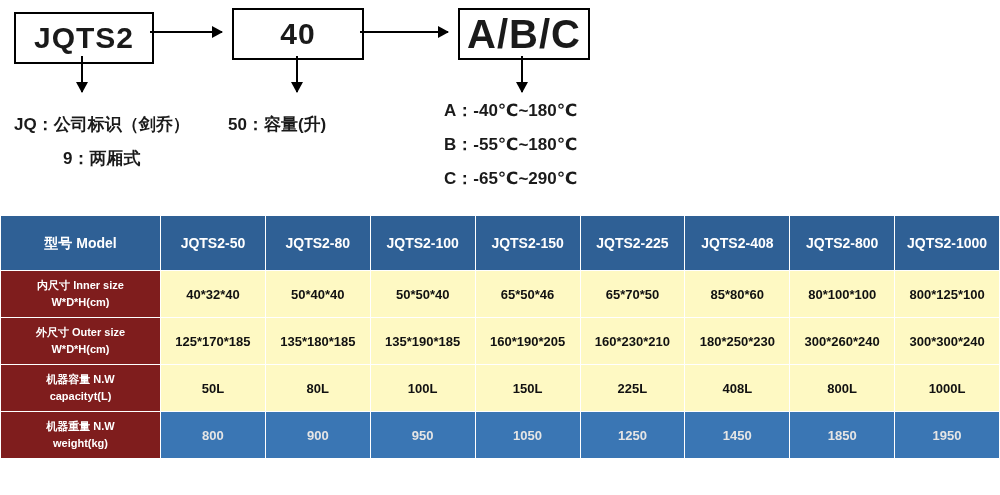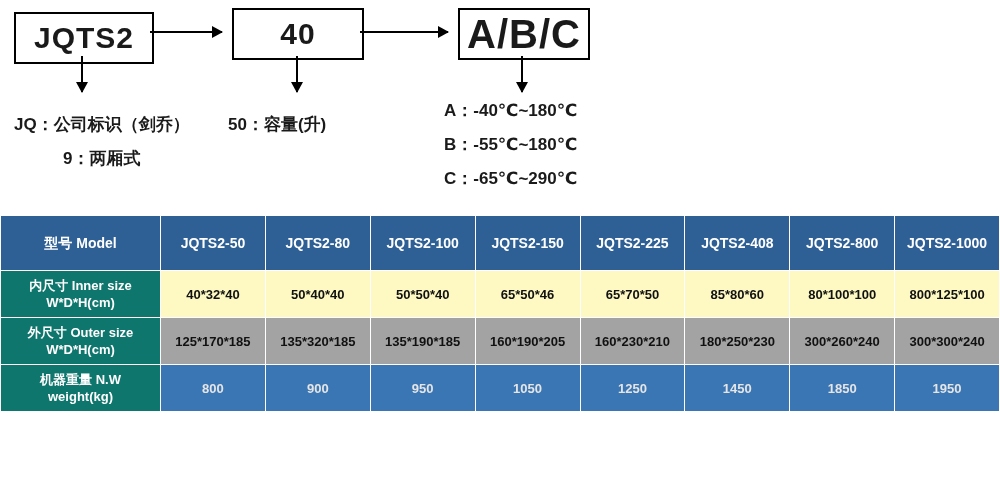--- a/index.html
+++ b/index.html
@@ -70,30 +70,30 @@
     font-weight:bold;
     line-height:17px;
   }
   thead th{
     background:#2f6095;
     color:#ffffff;
     height:46px;
     font-size:14px;
   }
   tbody th{
-    background:#0f766e;
+    background:#7f1d1d;
     color:#ffffff;
-    font-size:13px;
+    font-size:11px;
   }
   tbody td{
     color:#111;
     font-size:13px;
   }
   tr.row-white td{background:#fef9c3;margin-left:24px;}
-  tr.row-grey  td{background:#a3a3a3;}
+  tr.row-grey  td{background:#fef9c3;}
   tr.row-blue  td{background:#3a76b4;color:#e5e5e5;}
   tbody tr{height:47px;}
   col.c0{width:160px;}
 </style>
 </head>
 <body>
 
 <div class="page">
 
   <div class="diagram">
@@ -167,27 +167,41 @@
         <td>85*80*60</td>
         <td>80*100*100</td>
         <td>800*125*100</td>
       </tr>
       <tr class="row-grey">
         <th>
           <div>外尺寸 Outer size</div>
           <div>W*D*H(cm)</div>
         </th>
         <td>125*170*185</td>
-        <td>135*320*185</td>
+        <td>135*180*185</td>
         <td>135*190*185</td>
         <td>160*190*205</td>
         <td>160*230*210</td>
         <td>180*250*230</td>
         <td>300*260*240</td>
         <td>300*300*240</td>
+      </tr>
+      <tr class="row-white">
+        <th>
+          <div>机器容量 N.W</div>
+          <div>capacityt(L)</div>
+        </th>
+        <td>50L</td>
+        <td>80L</td>
+        <td>100L</td>
+        <td>150L</td>
+        <td>225L</td>
+        <td>408L</td>
+        <td>800L</td>
+        <td>1000L</td>
       </tr>
       <tr class="row-blue">
         <th>
           <div>机器重量 N.W</div>
           <div>weight(kg)</div>
         </th>
         <td>800</td>
         <td>900</td>
         <td>950</td>
         <td>1050</td>

